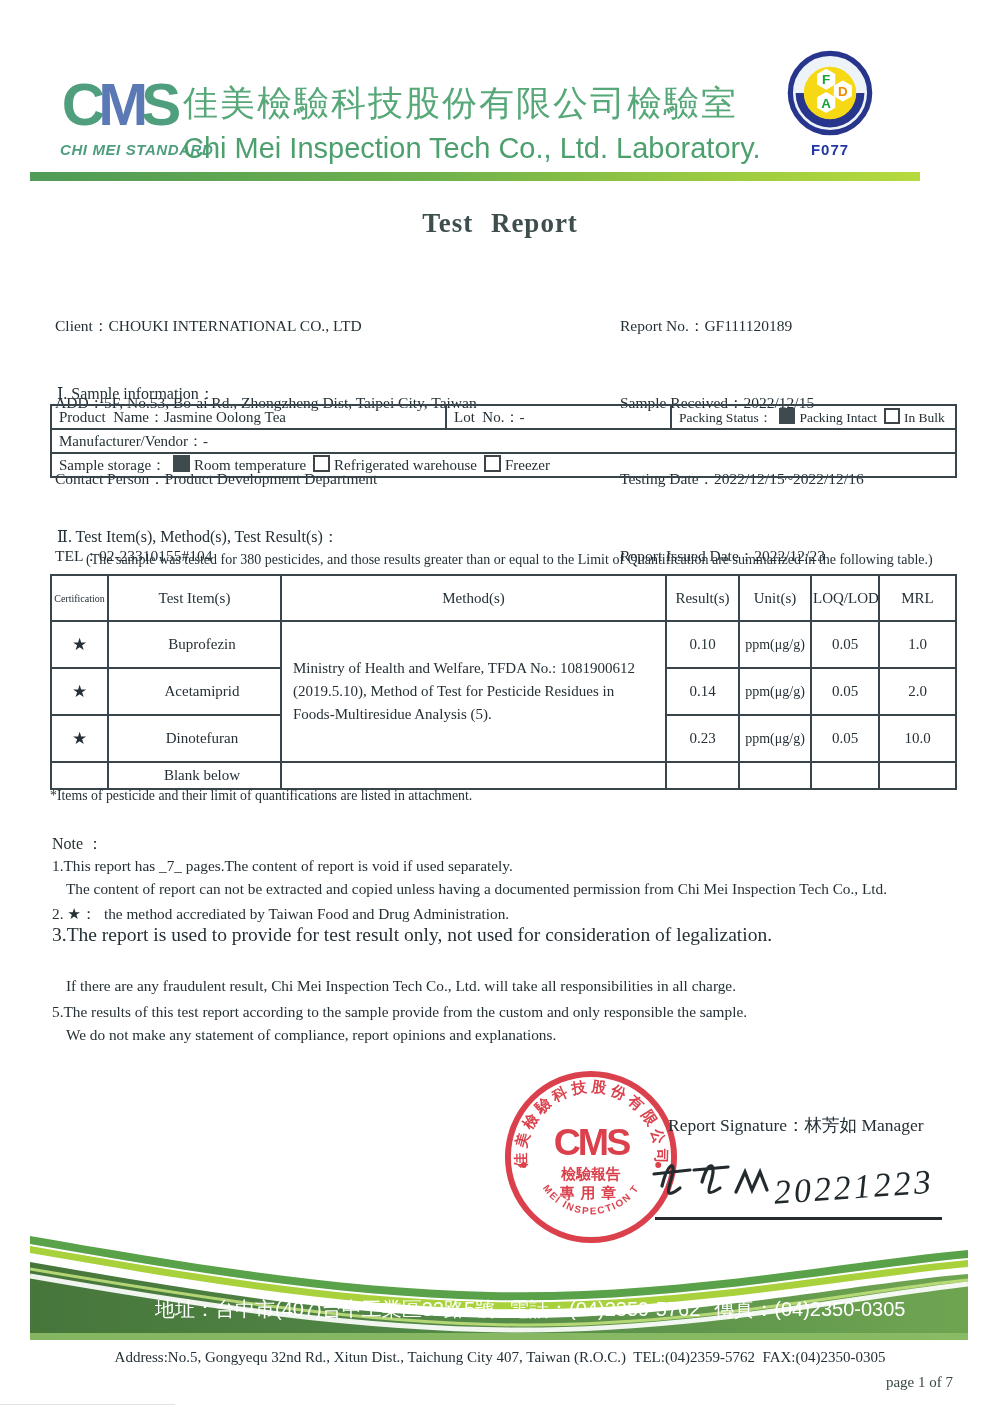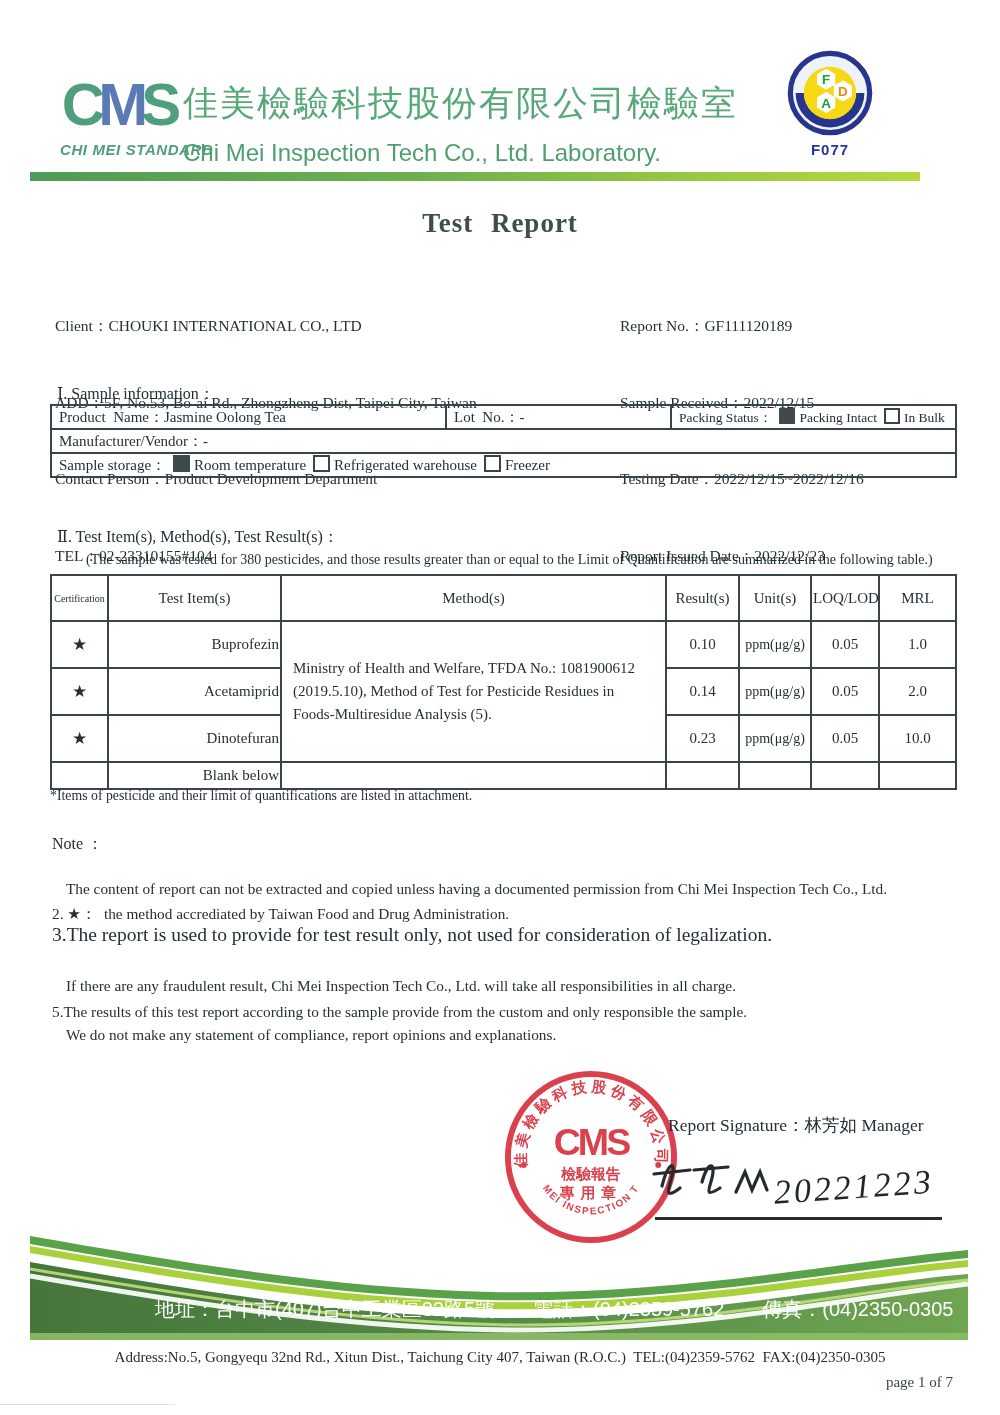--- a/index.html
+++ b/index.html
@@ -13,21 +13,21 @@
   
   .logo-block { position:absolute; left:60px; top:76px; width:116px; text-align:center; }
   .cms-text { font-family:"Liberation Sans","DejaVu Sans",sans-serif; font-weight:bold;
               font-size:60px; line-height:58px; letter-spacing:-7px; }
   .cms-c,.cms-s { color:#4f9f7e; }
   .cms-m { color:#5b79b4; }
   .logo-sub { font-family:"Liberation Sans","DejaVu Sans",sans-serif; font-size:15px;
               color:#4e9e7e; letter-spacing:0.6px; margin-top:7px; font-weight:bold; white-space:nowrap;font-style:italic; }
   .company-block { position:absolute; left:183px; top:80px; font-family:"Liberation Sans","DejaVu Sans",sans-serif; }
   .company-zh { font-size:35px; color:#57a878; letter-spacing:2px; white-space:nowrap; }
-  .company-en { font-size:24px; color:#4da06e; margin-top:12px; white-space:nowrap; }
+  .company-en { font-size:29px; color:#4da06e; margin-top:5px; white-space:nowrap; }
   .fda { position:absolute; left:786px; top:50px; width:88px; text-align:center; }
   .fda-code { font-family:"Liberation Sans","DejaVu Sans",sans-serif; color:#2337a3;
               font-weight:bold; font-size:15px; letter-spacing:1px; margin-top:1px; }
   .green-bar { position:absolute; left:30px; top:172px; width:890px; height:9px;
                background:linear-gradient(90deg,#4f9b57,#6fb14c 45%,#9ccb40 78%,#b5da3e); }
 
   
   .title { position:absolute; left:0; top:208px; width:100%; text-align:center;
            font-size:27px; font-weight:bold; color:#3e4e4e; letter-spacing:1px; word-spacing:10px; }
   .client-block { position:absolute; left:55px; top:262px; font-size:15.5px; line-height:25.5px; white-space:pre; }
@@ -51,21 +51,21 @@
   .cell-packing .cb { width:12px; height:12px; }
 
   
   .results-table { position:absolute; left:50px; top:574px; width:905px;
                    border-collapse:collapse; table-layout:fixed; font-size:15px; text-align:center; }
   .results-table th, .results-table td { border:2px solid #39454b; font-weight:normal; overflow:hidden;margin-left:44px; }
   .results-table th { height:42px; }
   .th-cert { font-size:10px; }
   .results-table .r-row td { height:43px; }
   .results-table .blank-row td { height:23px; }
-  .results-table .item { text-align:right; padding-left:16px; }
+  .results-table .item { text-align:center; padding-left:16px; }
   .results-table .method { text-align:left; padding:0 11px; line-height:1.55; }
   .results-table .cert { font-size:17px; }
   .results-table .unit { font-size:14px; }
   .footnote { position:absolute; left:50px; top:788px; font-size:13.8px; white-space:pre; }
 
   
   .note-heading { position:absolute; left:52px; top:834px; font-size:16px; white-space:pre; }
   .note-line { position:absolute; left:52px; font-size:15.3px; white-space:pre; }
   .note-indent { left:66px; }
   .note-large { font-size:19.5px; }
@@ -82,21 +82,21 @@
   .sig-label { position:absolute; left:668px; top:1113px; font-size:17.5px; white-space:pre; }
   .sig-svg { position:absolute; left:648px; top:1150px; width:300px; height:70px; }
   .sig-digits { font-family:"Liberation Serif","DejaVu Serif",serif; font-style:italic;
                 font-size:34px; fill:#20282c; letter-spacing:3px; }
   .sig-underline { position:absolute; left:655px; top:1217px; width:287px; height:0;
                    border-bottom:3px solid #252c30; }
 
   
   .footer-banner { position:absolute; left:30px; top:1236px; width:938px; height:104px; }
   .footer-banner svg { position:absolute; left:0; top:0; width:100%; height:100%; }
-  .footer-zh { position:absolute; left:125px; top:60px; display:flex; gap:38px;
+  .footer-zh { position:absolute; left:125px; top:60px; display:flex; gap:14px;
                font-family:"Liberation Sans","DejaVu Sans",sans-serif; font-size:20px;
                color:#ffffff; white-space:pre; }
   .footer-en { position:absolute; left:0; top:1349px; width:100%; text-align:center;
                font-size:15px; white-space:pre; }
   .page-indicator { position:absolute; right:47px; top:1374px; font-size:15px; color:#394747; }
   .artifact-line { position:absolute; left:0; top:1404px; width:175px; height:0;
                    border-bottom:1px solid #e2e2e2; }
 </style>
 </head>
 <body>
@@ -219,20 +219,21 @@
       <td></td>
       <td></td>
       <td></td>
       <td></td>
     </tr>
   </tbody>
     </table>
   <div class="footnote">*Items of pesticide and their limit of quantifications are listed in attachment.</div>
 
   <div class="note-heading">Note ：</div>
+  <div class="note-line" style="top:857px">1.This report has _7_ pages.The content of report is void if used separately.</div>
   <div class="note-line note-indent" style="top:880px">The content of report can not be extracted and copied unless having a documented permission from Chi Mei Inspection Tech Co., Ltd.</div>
   <div class="note-line" style="top:904px">2. ★：  the method accrediated by Taiwan Food and Drug Administration.</div>
   <div class="note-line note-large" style="top:924px">3.The report is used to provide for test result only, not used for consideration of legalization.</div>
   <div class="note-line note-indent" style="top:977px">If there are any fraudulent result, Chi Mei Inspection Tech Co., Ltd. will take all responsibilities in all charge.</div>
   <div class="note-line" style="top:1003px">5.The results of this test report according to the sample provide from the custom and only responsible the sample.</div>
   <div class="note-line note-indent" style="top:1026px">We do not make any statement of compliance, report opinions and explanations.</div>
 
   <svg class="stamp" viewBox="0 0 180 180">
     <defs>
       <path id="arcTop" d="M 28.0,112.6 A 66,66 0 1 1 152.0,112.6"></path>

